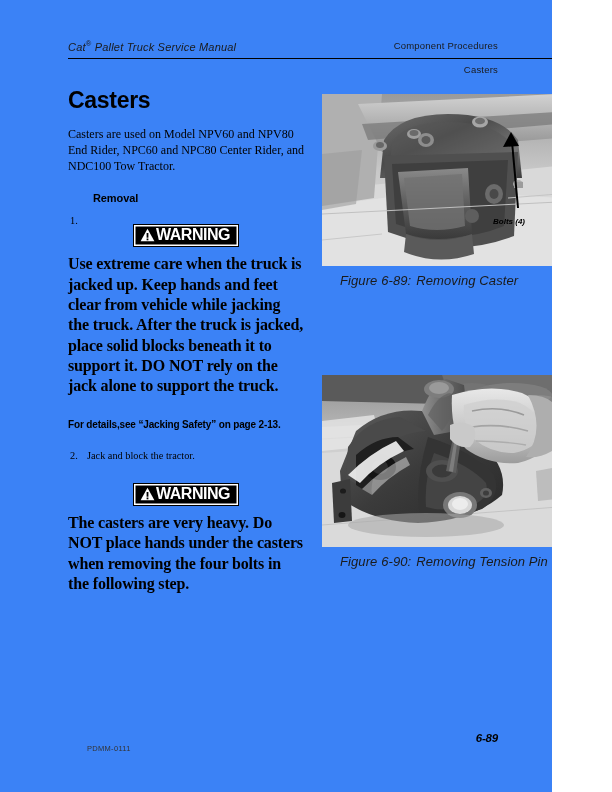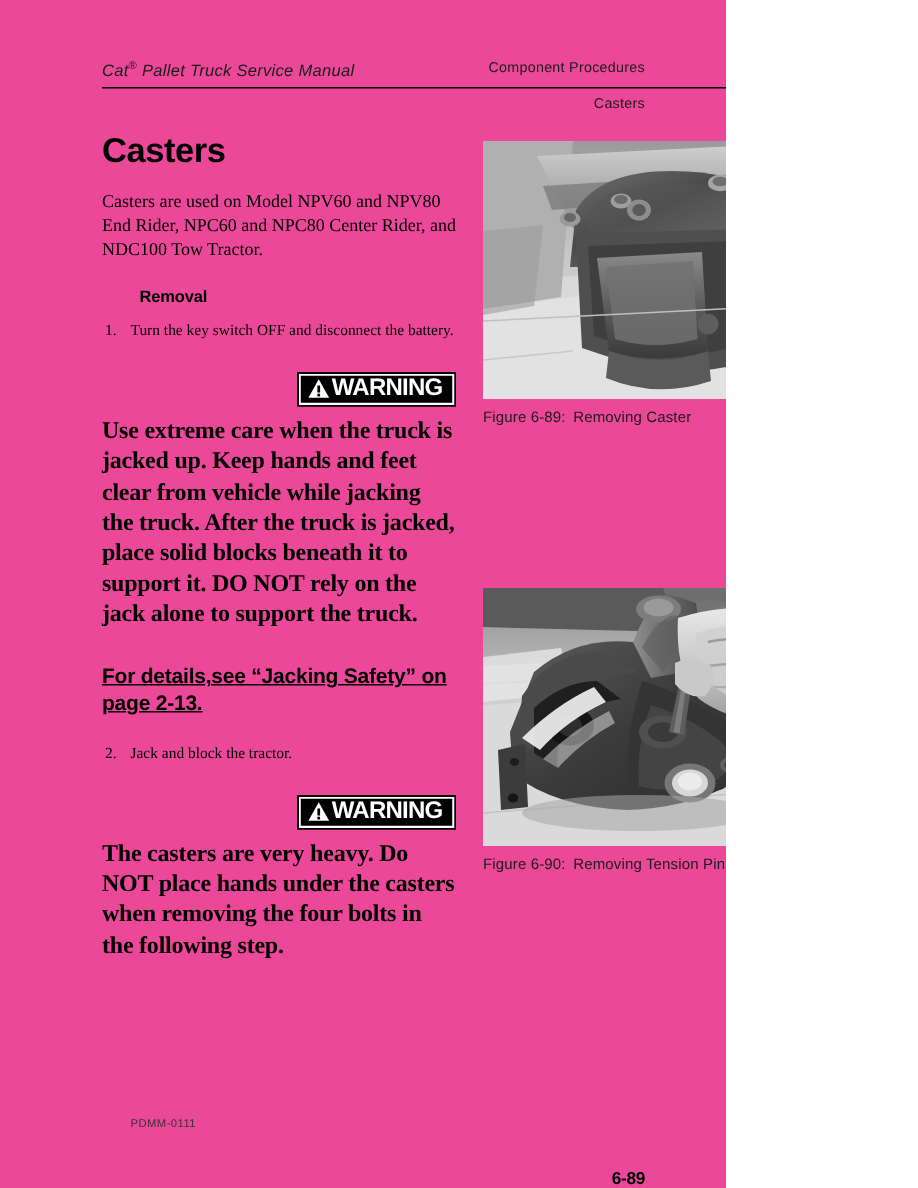--- a/index.html
+++ b/index.html
@@ -2,23 +2,23 @@
 <html><head>
 <meta charset="utf-8">
 <style>
   html, body {
     margin: 0;
     padding: 0;
     background: #ffffff;
   }
   .page {
     position: relative;
-    width: 484px;
+    width: 552px;
     height: 792px;
-    background: #ec4899;
+    background: #3b82f6;
     overflow: hidden;
     font-family: "Liberation Sans", sans-serif;
     color: #000000;
   }
 
   
   .hdr-left {
     position: absolute;
     left: 68px;
     top: 39px;
@@ -103,21 +103,21 @@
     margin-bottom: 2px;
   }
   .numlist li .num {
     position: absolute;
     left: 2px;
     top: 0;
   }
 
   
   .warn-wrap {
-    text-align: right;
+    text-align: center;
     margin: 20px 0 7px 0;
   }
   .warn-box {
     display: inline-flex;
     align-items: center;
     background: #000000;
     color: #ffffff;
     padding: 2px 8px 3px 6px;
     border: 1.5px solid #000000;
     box-shadow: 0 0 0 1.5px #ffffff inset;
@@ -138,46 +138,47 @@
   }
   .warn-text {
     font-size: 16px;
     font-weight: bold;
     line-height: 1.27;
     letter-spacing: -0.15px;
     margin: 0;
     font-family: Liberation Serif, serif;
   }
   .note-bold {
-    font-size: 14px;
+    font-size: 10px;
     font-weight: bold;
     line-height: 1.27;
     letter-spacing: -0.15px;
     margin: 22px 0 0 0;
-    text-decoration: underline;
   }
 
   
   .fig {
     position: absolute;
     left: 322px;
     width: 236px;
   }
   .fig-img {
     width: 236px;
     height: 172px;
     display: block;
     background: #b4b4b4;
   }
   .fig-cap {
-    font-size: 10px;
+    font-size: 13px;
+    font-style: italic;
     color: #1a1a1a;
     margin-top: 7px;
     letter-spacing: 0.1px;
     white-space: nowrap;
+    margin-left: 18px;
   }
   .fig-cap .gap { display: inline-block; width: 5px; }
 
   .callout {
     position: absolute;
     font-size: 8px;
     font-weight: bold;
     color: #000000;
     white-space: nowrap;
     font-style: italic;
@@ -189,25 +190,26 @@
     left: 68px;
     top: 744px;
     font-size: 7.5px;
     color: #333333;
     letter-spacing: 0.3px;
     margin-left: 19px;
   }
   .ftr-right {
     position: absolute;
     right: 54px;
-    top: 780px;
+    top: 732px;
     font-size: 11.5px;
     font-weight: bold;
     color: #000000;
     letter-spacing: -0.2px;
+    font-style: italic;
   }
 </style>
 </head>
 <body>
 
 <div class="page">
 
   <div class="hdr-left">
     <span>Cat</span><span class="reg">®</span><span> Pallet Truck Service Manual</span>
   </div>
@@ -219,21 +221,20 @@
 
     <h1 class="h1">Casters</h1>
 
     <p class="body-serif">Casters are used on Model NPV60 and NPV80 End Rider, NPC60 and NPC80 Center Rider, and NDC100 Tow Tractor.</p>
 
     <h2 class="h2">Removal</h2>
 
     <ul class="numlist">
       <li>
         <span class="num">1.</span>
-        <span>Turn the key switch OFF and disconnect the battery.</span>
       </li>
     </ul>
 
     <div class="warn-wrap">
       <div class="warn-box">
         <svg class="warn-tri" viewBox="0 0 15 14">
           <polygon points="7.5,0.8 14.4,13.2 0.6,13.2" fill="#ffffff"></polygon>
           <rect x="6.6" y="5.0" width="1.8" height="4.7" fill="#000000"></rect>
           <rect x="6.6" y="10.5" width="1.8" height="1.8" fill="#000000"></rect>
         </svg>
@@ -334,21 +335,21 @@
 
       <path d="M196,114 L190,48" stroke="#000000" stroke-width="2" fill="none"></path>
       <polygon points="189,38 197,52 181,53" fill="#000000"></polygon>
     </svg>
     <div class="callout" style="left:171px; top:123px;">Bolts (4)</div>
     <div class="fig-cap">
       <span>Figure 6-89:</span><span class="gap"></span><span>Removing Caster</span>
     </div>
   </div>
 
-  <div class="fig" style="top:392px;">
+  <div class="fig" style="top:375px;">
     <svg class="fig-img" viewBox="0 0 236 172" preserveAspectRatio="none">
       <defs>
         <linearGradient id="f2bg" x1="0" y1="0" x2="0" y2="1">
           <stop offset="0%" stop-color="#8f8f8f"></stop>
           <stop offset="30%" stop-color="#b5b5b5"></stop>
           <stop offset="100%" stop-color="#dcdcdc"></stop>
         </linearGradient>
         <linearGradient id="f2body" x1="0" y1="0" x2="1" y2="1">
           <stop offset="0%" stop-color="#5c5c5c"></stop>
           <stop offset="50%" stop-color="#3b3b3b"></stop>

